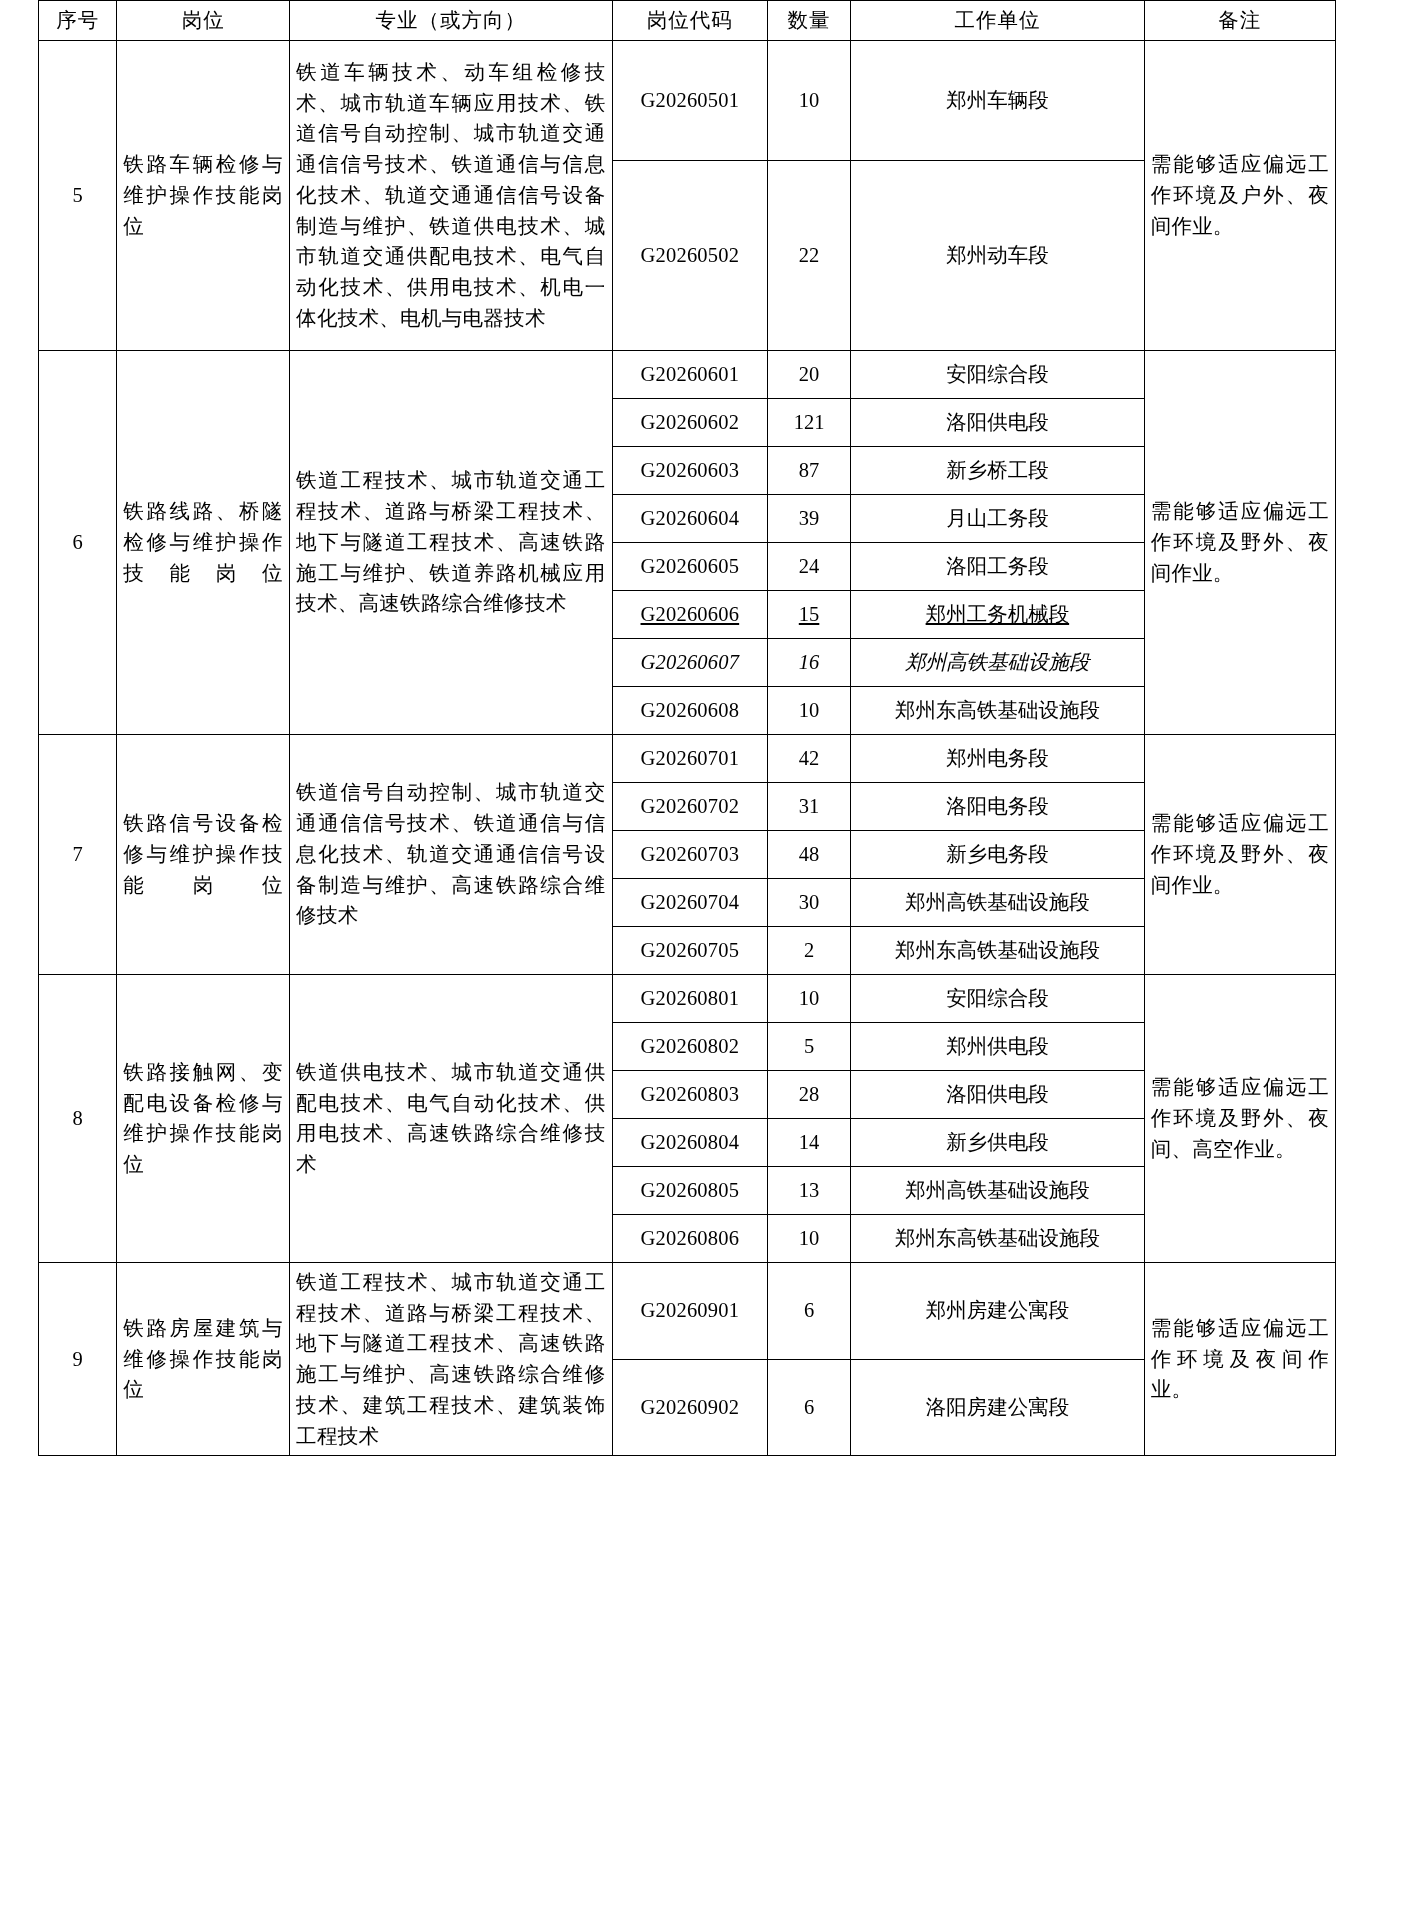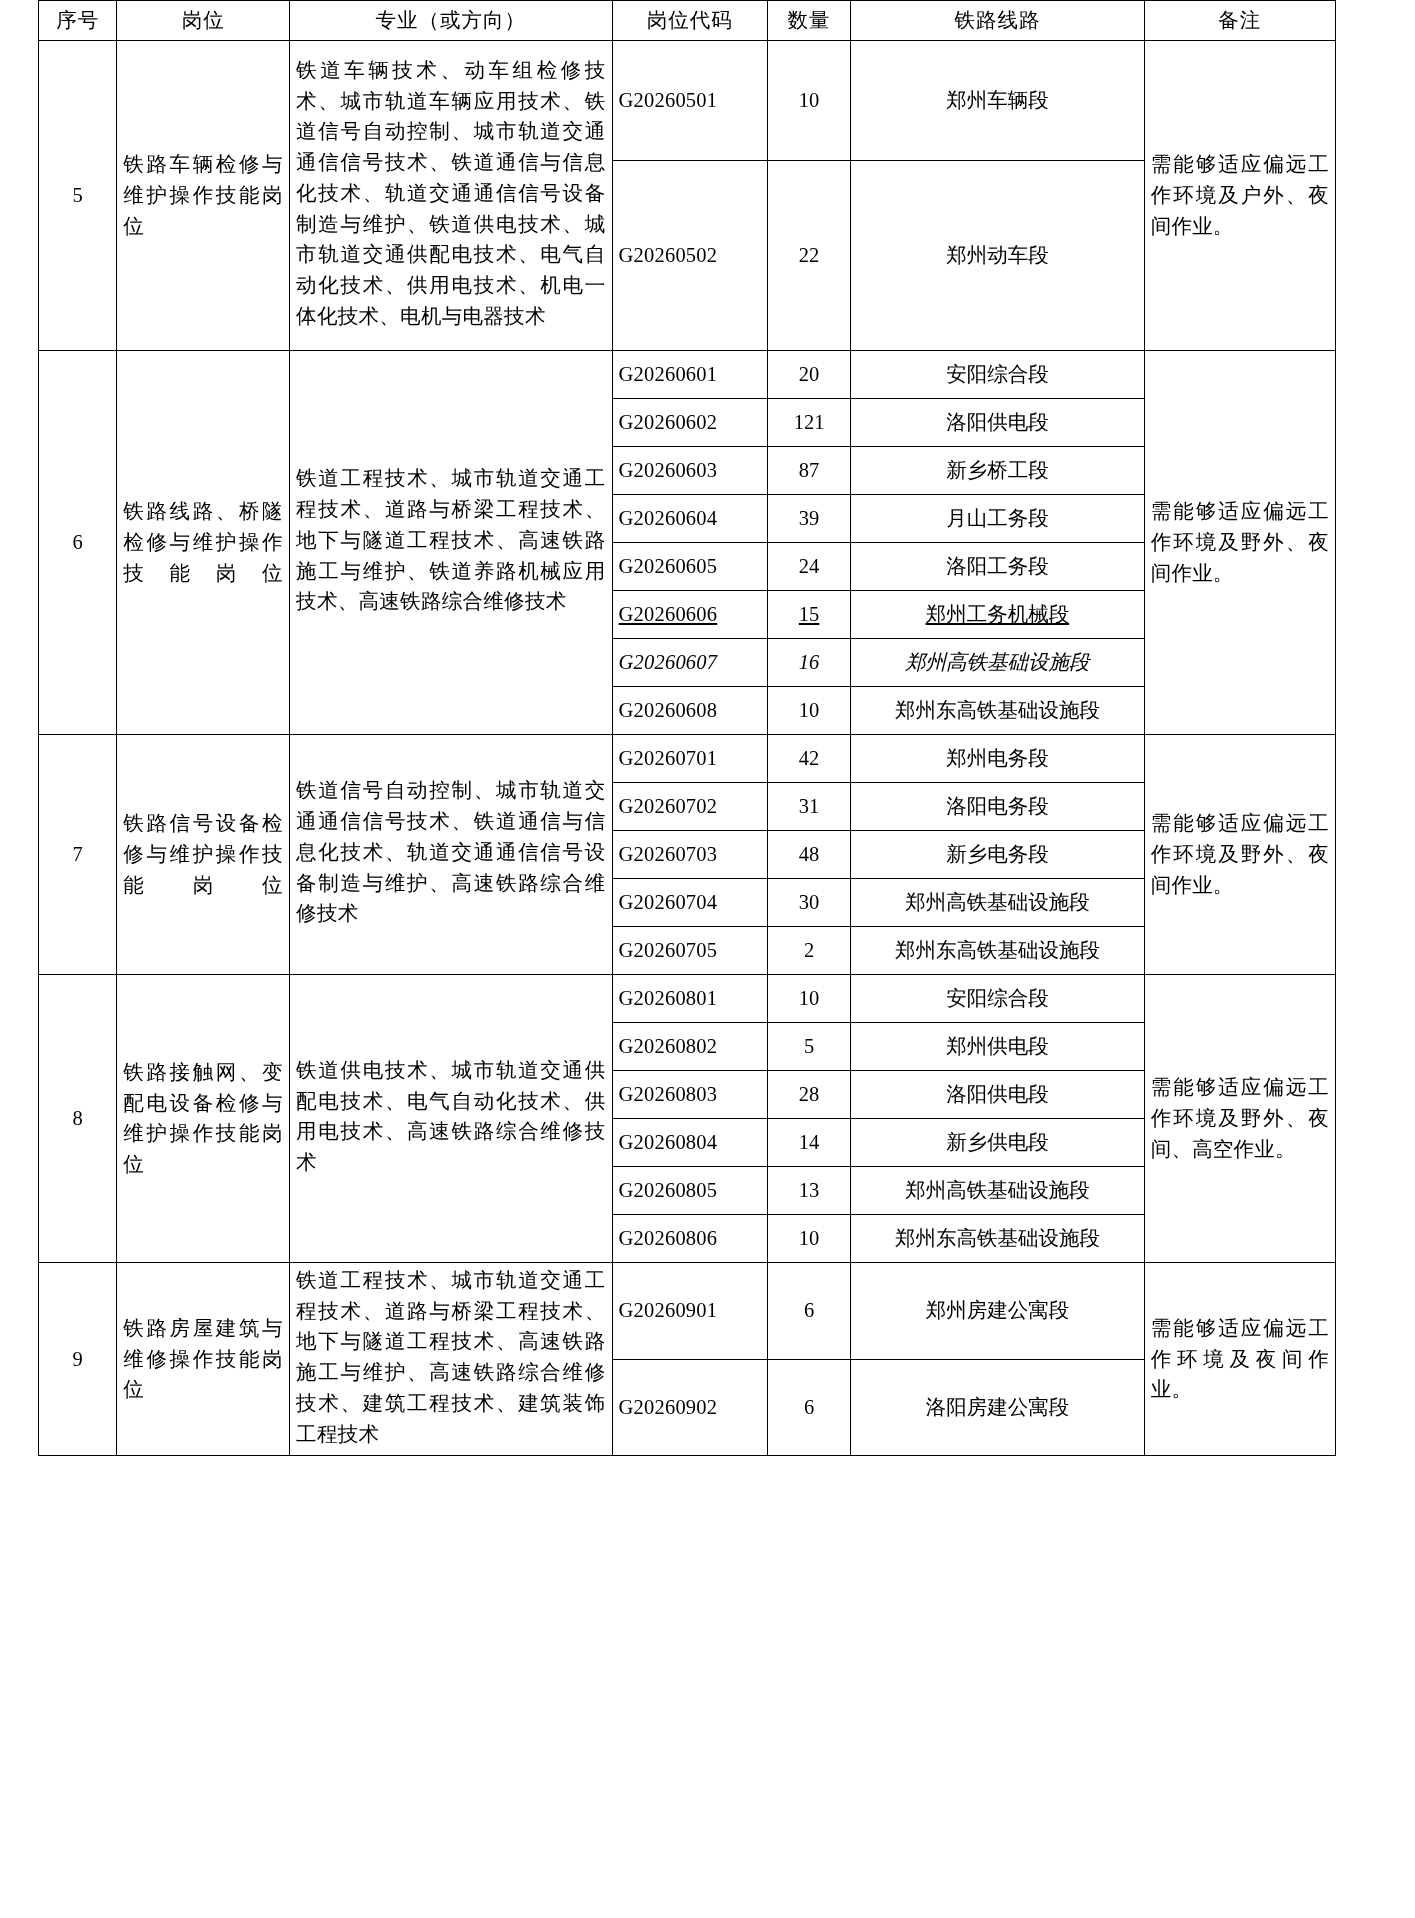--- a/index.html
+++ b/index.html
@@ -59,23 +59,23 @@
     padding-left: 12px;
     padding-right: 12px;
     letter-spacing: 0.5px;
   }
   td.major {
     text-align: justify;
     text-align-last: left;
     padding-left: 10px;
     padding-right: 10px;
     letter-spacing: 0.3px;
-    font-family: Liberation Mono, monospace;
   }
   td.code {
+    text-align: center;
     letter-spacing: 0.2px;
   }
   td.num {
     text-align: center;
   }
   td.unit {
     text-align: center;
     padding-left: 12px;
   }
   td.note {
@@ -100,21 +100,21 @@
         <col class="c-unit">
         <col class="c-note">
     </colgroup>
     <thead>
       <tr>
         <th class="hdr">序号</th>
         <th class="hdr">岗位</th>
         <th class="hdr">专业（或方向）</th>
         <th class="hdr">岗位代码</th>
         <th class="hdr">数量</th>
-        <th class="hdr">铁路线路</th>
+        <th class="hdr">工作单位</th>
         <th class="hdr">备注</th>
       </tr>
     </thead>
     <tbody id="tbody">
         <tr style="height: 120px;">
           <td class="seq" rowspan="2">5</td>
           <td class="post" rowspan="2">铁路车辆检修与维护操作技能岗位</td>
           <td class="major" rowspan="2">铁道车辆技术、动车组检修技术、城市轨道车辆应用技术、铁道信号自动控制、城市轨道交通通信信号技术、铁道通信与信息化技术、轨道交通通信信号设备制造与维护、铁道供电技术、城市轨道交通供配电技术、电气自动化技术、供用电技术、机电一体化技术、电机与电器技术</td>
           <td class="code">G20260501</td>
           <td class="num">10</td>

